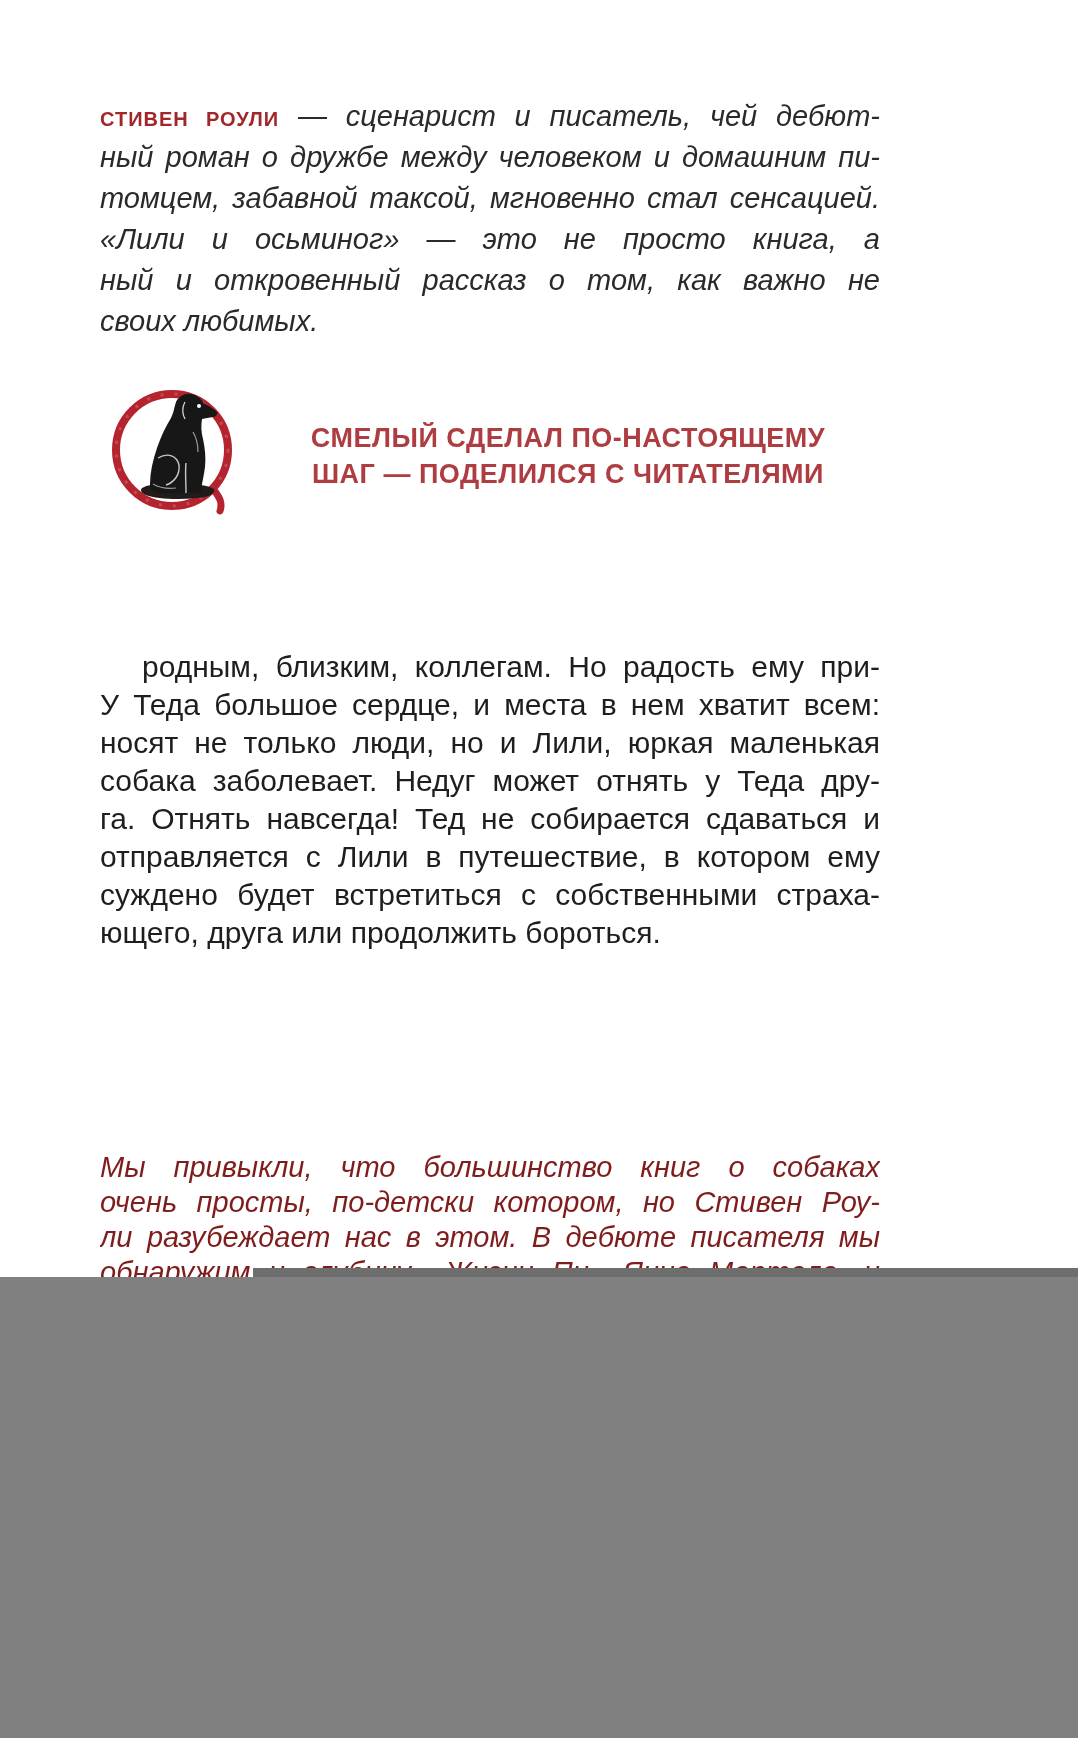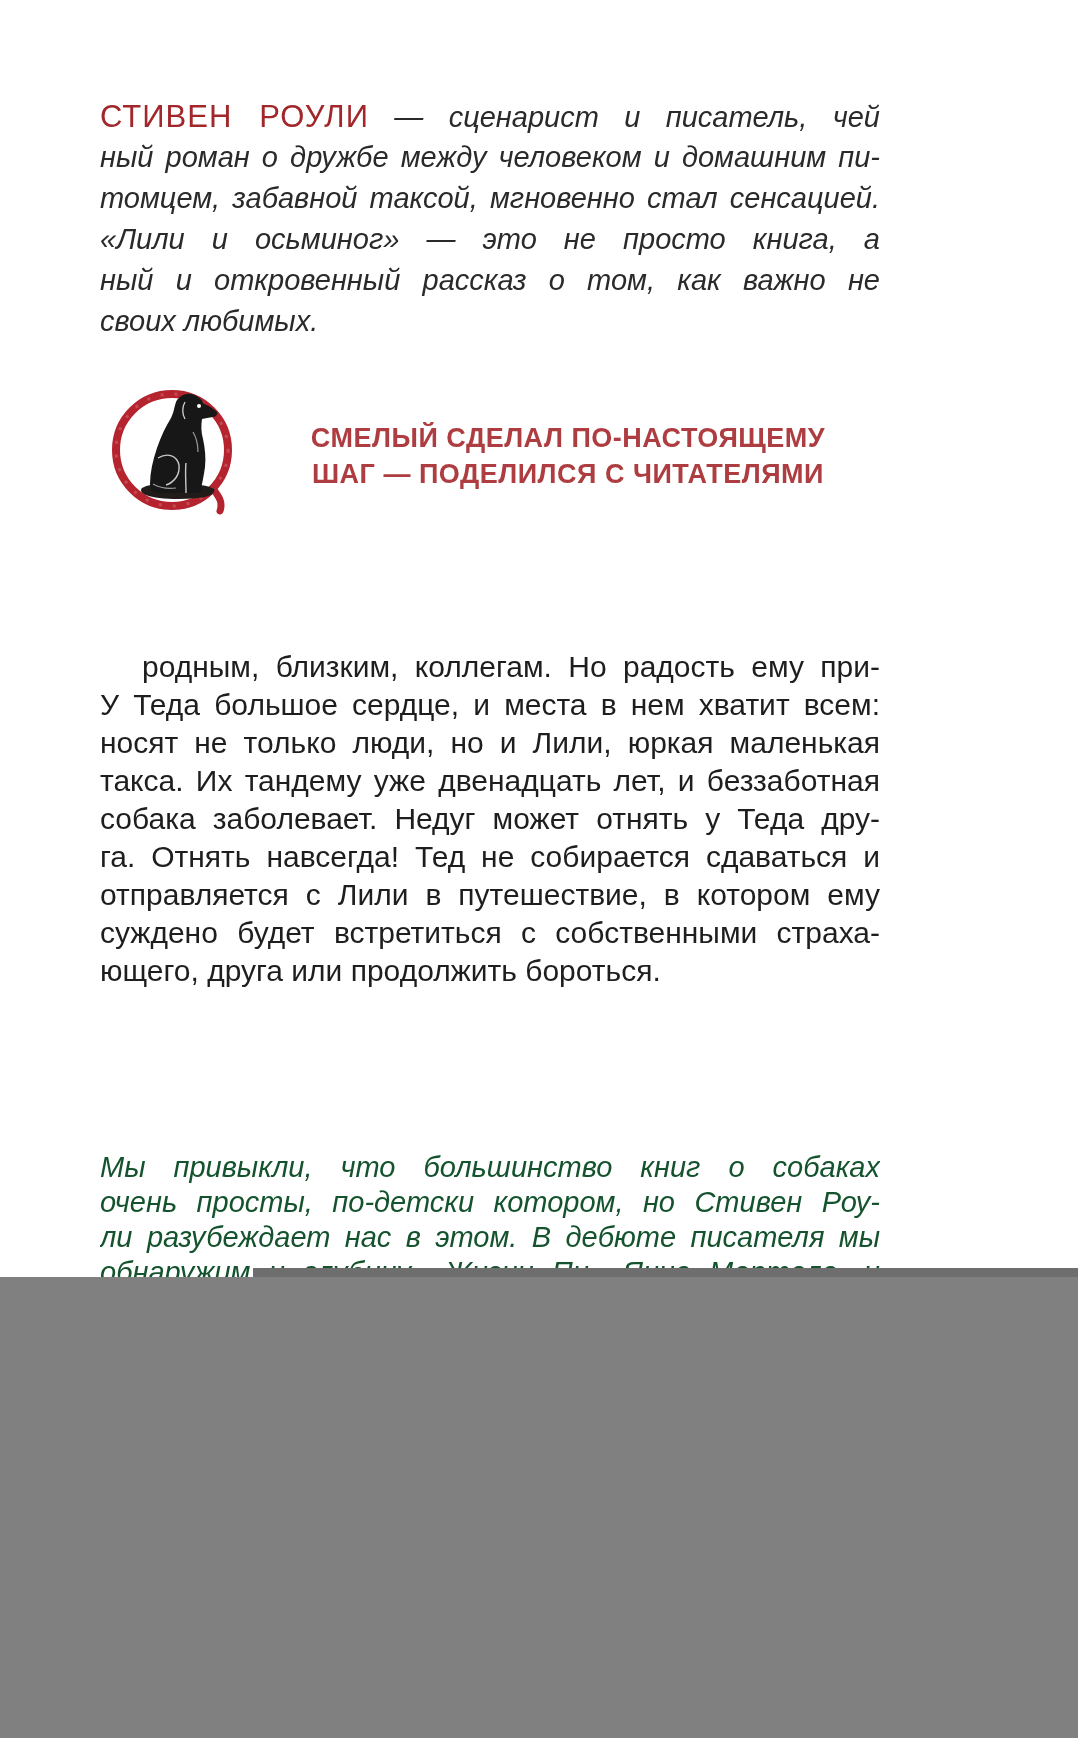--- a/index.html
+++ b/index.html
@@ -14,40 +14,40 @@
     overflow:hidden;
   }
   .jline.last{text-align-last:left;}
   .centered .jline, .centered .jline.last{text-align:center;text-align-last:center;}
 
   
   .intro{top:96px;font-size:29px;line-height:41px;color:#2a2a2a;}
   .intro .jline{height:41px;}
   .intro .it{font-style:italic;}
   .author-name{
-    font-style:normal;font-weight:normal;color:#a1272b;
-    font-size:31px;letter-spacing:1px;
+    font-style:normal;font-weight:bold;color:#a1272b;
+    font-size:20px;letter-spacing:1px;
   }
 
   
   .logo-box{left:98px;top:372px;width:148px;height:148px;}
   .callout{
     left:258px;top:420px;width:620px;
     font-size:27px;line-height:36px;font-weight:bold;
     color:#ae3d41;letter-spacing:0.5px;
   }
   .callout .jline{height:36px;}
 
   
   .synopsis{top:648px;font-size:30px;line-height:38px;color:#1e1e1e;}
   .synopsis .jline{height:38px;}
   .synopsis .jline:first-child{text-indent:42px;}
 
   
-  .review{top:1150px;font-size:29px;line-height:35px;font-style:italic;color:#14532d;}
+  .review{top:1150px;font-size:29px;line-height:35px;font-style:italic;color:#7f1d1d;}
   .review .jline{height:35px;}
   .review .jline.last{text-align-last:justify;}
 
   
   .gray-strip{left:253px;top:1268px;width:825px;height:14px;background:#6e6e6e;z-index:9;}
   .gray-overlay{left:0;top:1277px;width:1078px;height:461px;background:#808080;z-index:10;}
 </style>
 </head>
 <body>
 
@@ -83,21 +83,20 @@
 
 <div class="abs callout centered">
     <div class="jline">СМЕЛЫЙ СДЕЛАЛ ПО-НАСТОЯЩЕМУ СМЕЛЫЙ</div>
     <div class="jline">ШАГ — ПОДЕЛИЛСЯ С ЧИТАТЕЛЯМИ</div>
   </div>
 
 <div class="abs para synopsis">
     <div class="jline">родным, близким, коллегам. Но радость ему при-</div>
     <div class="jline">У Теда большое сердце, и места в нем хватит всем:</div>
     <div class="jline">носят не только люди, но и Лили, юркая маленькая</div>
-    <div class="jline">такса. Их тандему уже двенадцать лет, и беззаботная</div>
     <div class="jline">собака заболевает. Недуг может отнять у Теда дру-</div>
     <div class="jline">га. Отнять навсегда! Тед не собирается сдаваться и</div>
     <div class="jline">отправляется с Лили в путешествие, в котором ему</div>
     <div class="jline">суждено будет встретиться с собственными страха-</div>
     <div class="jline last">ющего, друга или продолжить бороться.</div>
   </div>
 
 <div class="abs para review">
     <div class="jline">Мы привыкли, что большинство книг о собаках</div>
     <div class="jline">очень просты, по-детски котором, но Стивен Роу-</div>

